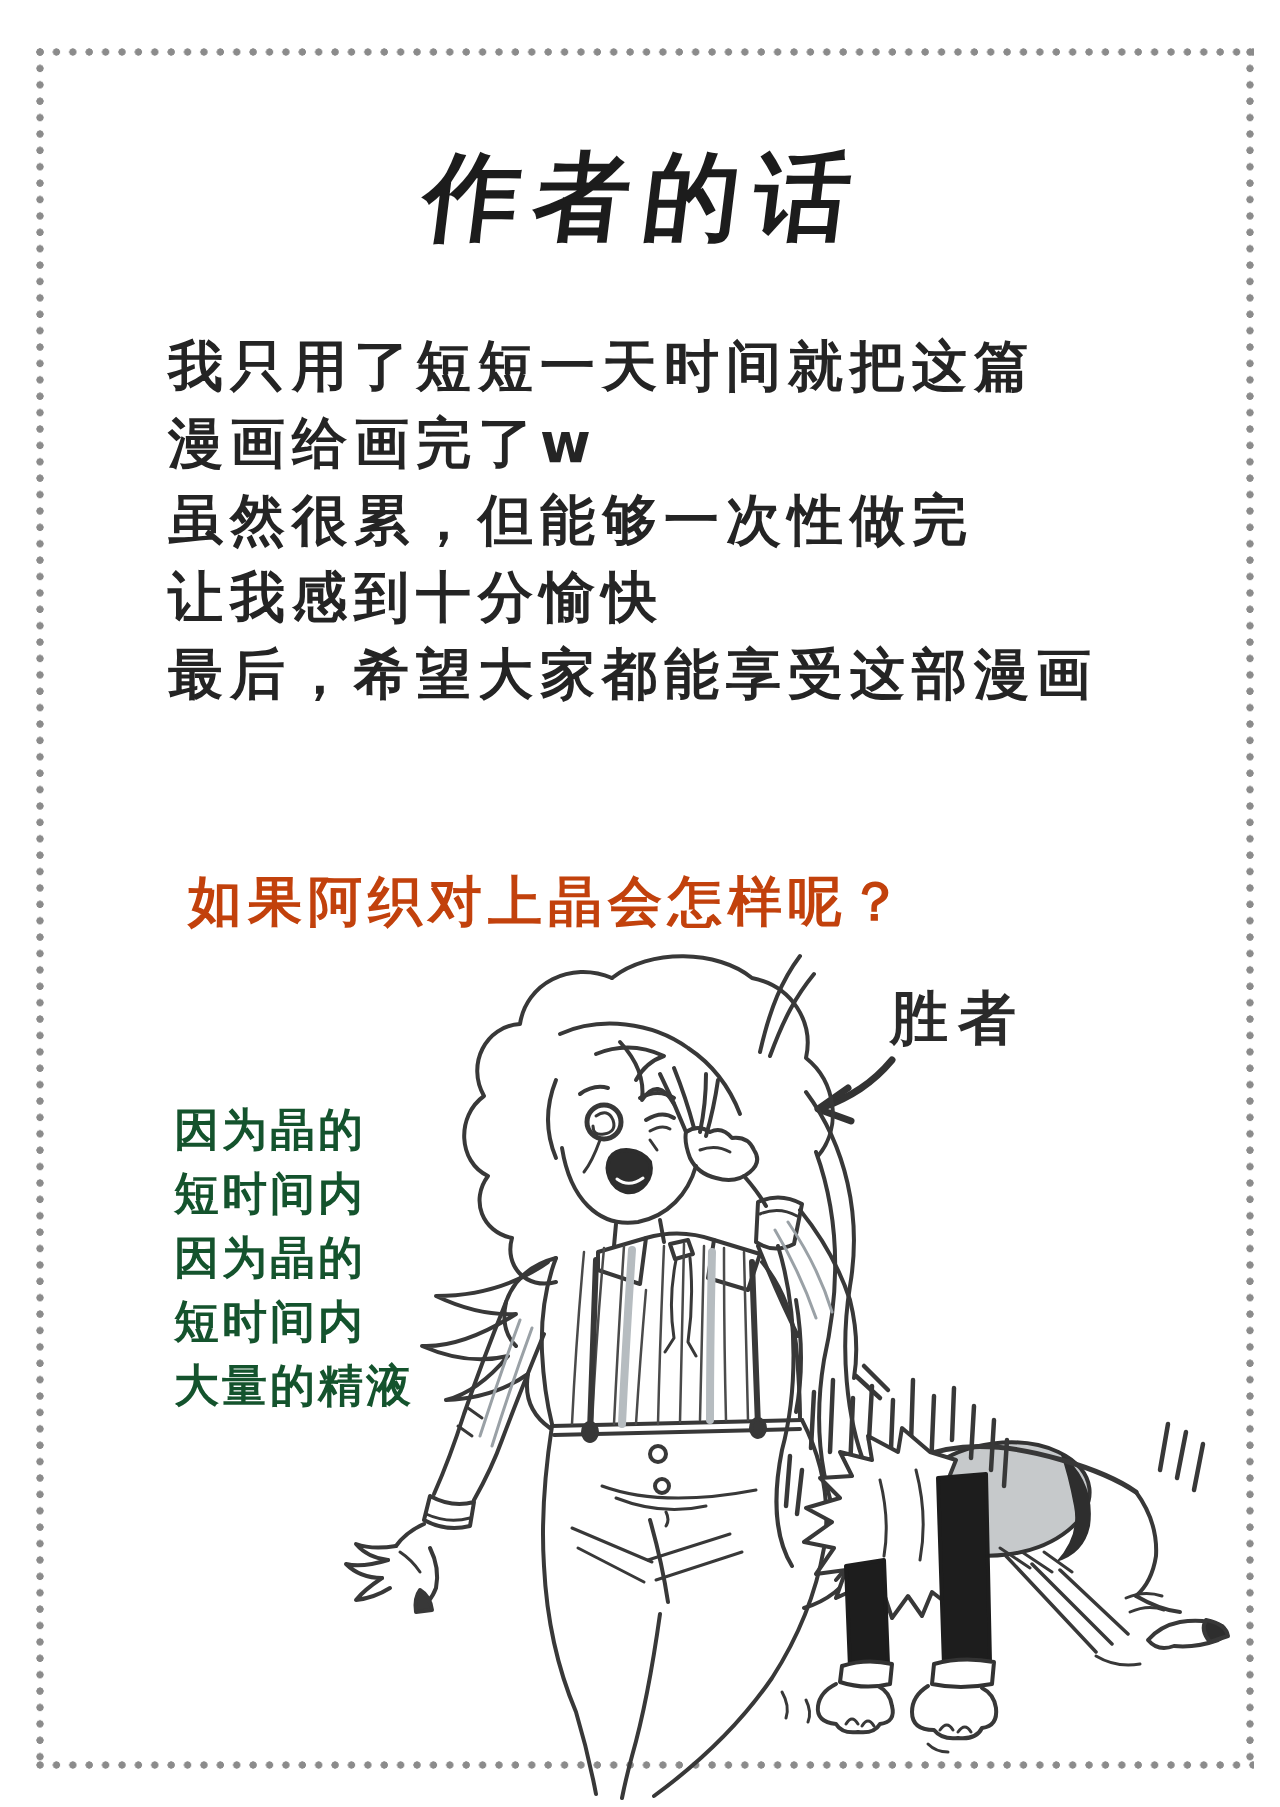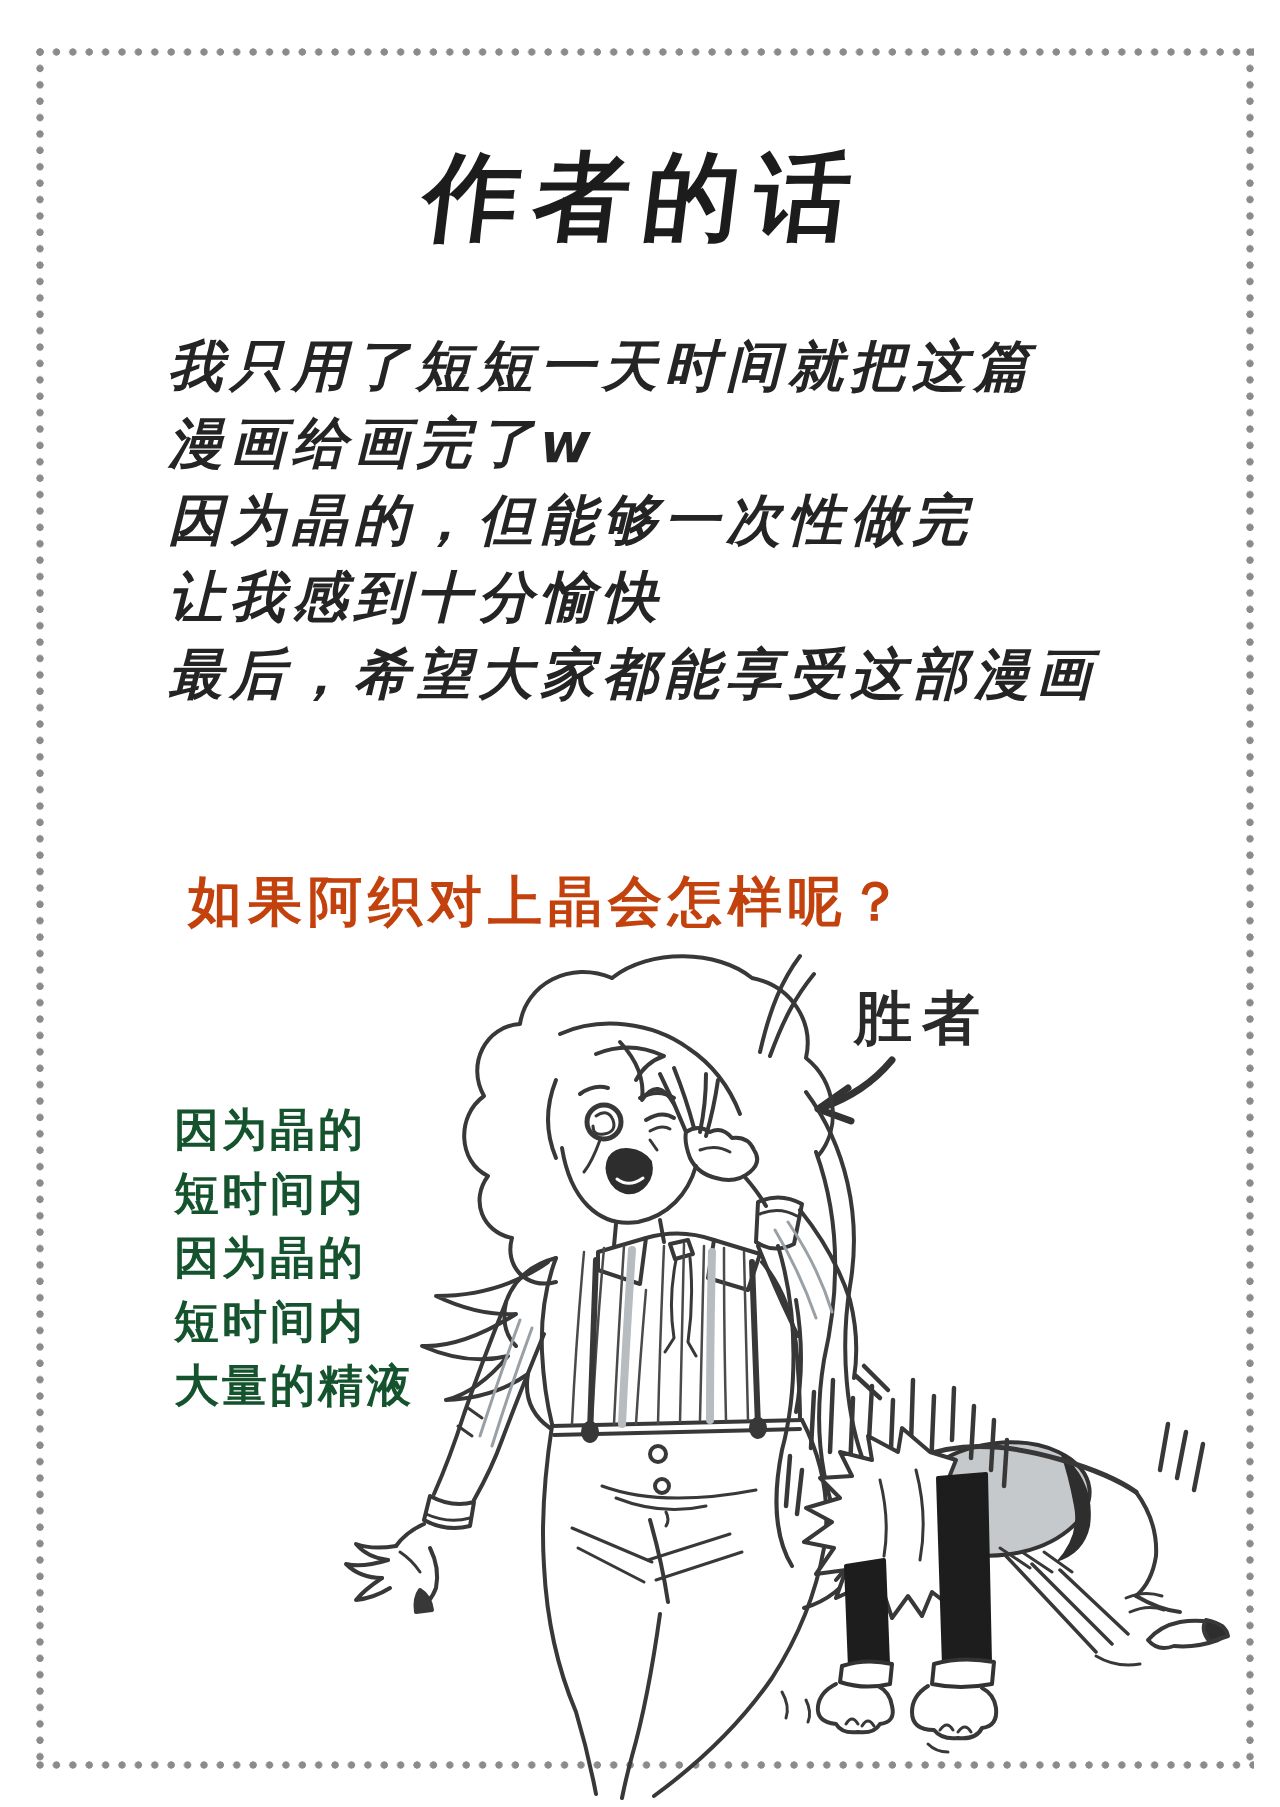--- a/index.html
+++ b/index.html
@@ -16,28 +16,28 @@
     background-image:radial-gradient(circle at 4px 4px,#8b8b8b 3.4px,rgba(0,0,0,0) 3.9px);
     background-size:8px 16.4px; background-repeat:repeat-y; }
   .dots.top { top:48px; }
   .dots.bottom { top:1761px; }
   .dots.left { left:36px; }
   .dots.right { left:1246px; }
 
   .title { position:absolute; left:424px; top:134px; font-size:96px; font-weight:bold;
     letter-spacing:14px; color:#1c1c1c; transform:skewX(-7deg); white-space:nowrap; }
 
-  .paragraph { position:absolute; left:168px; top:328px;font-style:italic; }
+  .paragraph { position:absolute; left:168px; top:328px; }
   .pline { font-size:55px; line-height:77px; font-weight:bold; letter-spacing:7px;
     color:#242424; white-space:nowrap; }
 
   .question { position:absolute; left:188px; top:866px; font-size:54px; font-weight:bold;
     letter-spacing:6px; color:#c2410c; white-space:nowrap; }
 
-  .winner-label { position:absolute; left:854px; top:980px; font-size:58px; font-weight:bold;
+  .winner-label { position:absolute; left:890px; top:980px; font-size:58px; font-weight:bold;
     letter-spacing:10px; color:#2a2a2a; white-space:nowrap; }
 
   .note { position:absolute; left:174px; top:1098px; }
   .nline { font-size:45px; line-height:64px; font-weight:bold; letter-spacing:3px;
     color:#14532d; white-space:nowrap; }
 
   svg.sketch { position:absolute; left:0; top:0; width:1280px; height:1807px; }
 </style>
 </head>
 <body>
@@ -47,21 +47,21 @@
   <div class="dots h top"></div>
   <div class="dots h bottom"></div>
   <div class="dots v left"></div>
   <div class="dots v right"></div>
 
   <h1 class="title">作者的话</h1>
 
   <div class="paragraph">
     <div class="pline">我只用了短短一天时间就把这篇</div>
     <div class="pline">漫画给画完了w</div>
-    <div class="pline">因为晶的，但能够一次性做完</div>
+    <div class="pline">虽然很累，但能够一次性做完</div>
     <div class="pline">让我感到十分愉快</div>
     <div class="pline">最后，希望大家都能享受这部漫画</div>
   </div>
 
   <div class="question">如果阿织对上晶会怎样呢？</div>
 
   <div class="winner-label">胜者</div>
 
   <div class="note">
     <div class="nline">因为晶的</div>

